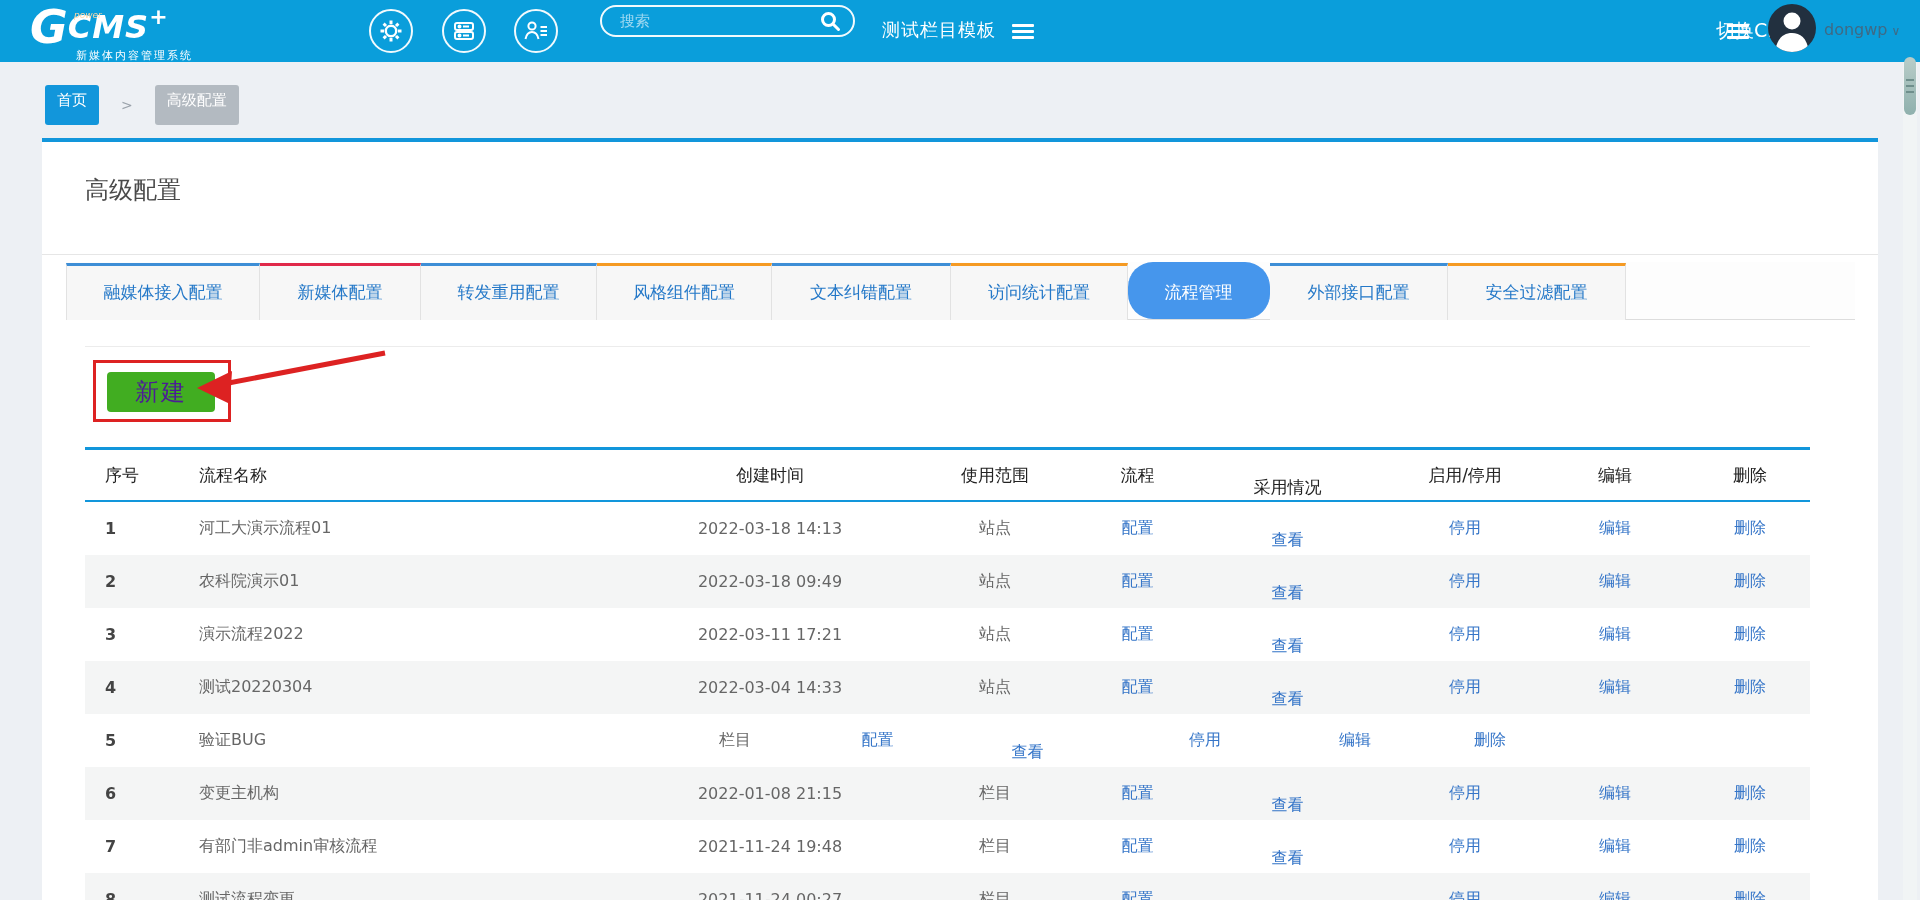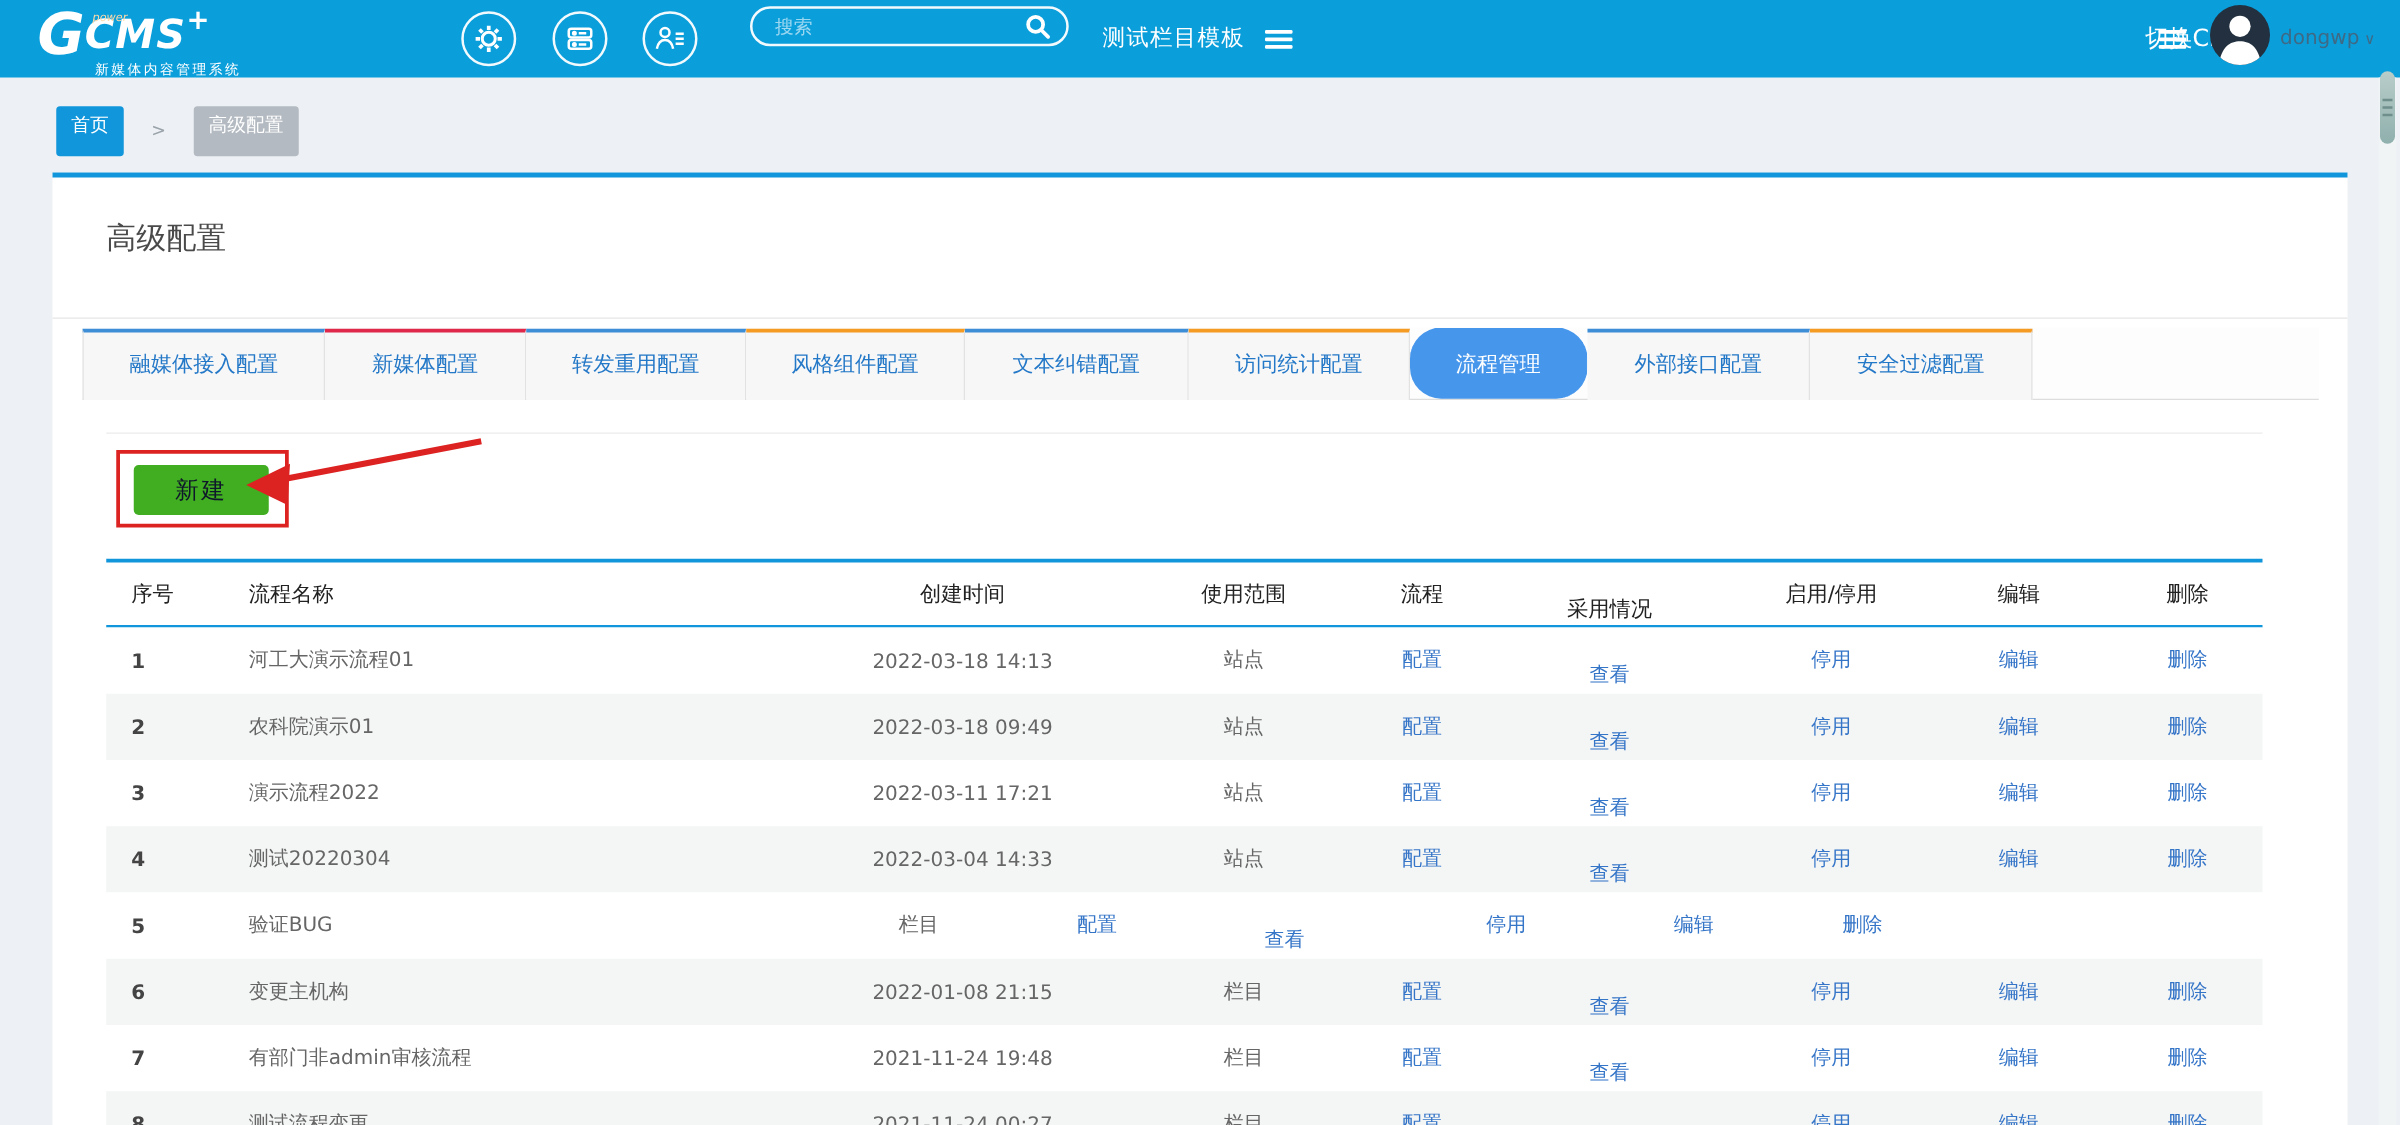--- a/index.html
+++ b/index.html
@@ -42,21 +42,21 @@
   .title-divider { position:absolute; left:0; top:112px; width:1836px; height:1px; background:#e6e6e6; }
 
   
   .tab-bar { position:absolute; left:24px; top:120px; width:1789px; height:58px; border-bottom:1px solid #ddd; background:#fdfdfd; font-size:0; white-space:nowrap; }
   .tab { display:inline-block; height:57px; background:#f7f7f7; border-top:3px solid #3d8ed6; border-right:1px solid #e2e2e2; color:#2478c8; font-size:17px; text-align:center; line-height:53px; cursor:pointer; }
   .tab:first-child { border-left:1px solid #e2e2e2; }
   .tab.active { background:#4696ec; color:#fff; border-top-color:#4696ec; border-right-color:#4696ec; line-height:54px;border-radius:25px; }
   .pane-divider { position:absolute; left:43px; top:204px; width:1725px; height:1px; background:#ececec; }
 
   
-  .btn-new { position:absolute; left:107px; top:372px; width:108px; height:40px; background:#41ad21; color:#0f172a; font-size:19px; border:none; border-radius:4px; cursor:pointer; font-family:Liberation Serif, serif; letter-spacing:2px; }
+  .btn-new { position:absolute; left:107px; top:372px; width:108px; height:40px; background:#41ad21; color:#4c1d95; font-size:24px; border:none; border-radius:4px; cursor:pointer; font-family:Liberation Serif, serif; letter-spacing:2px; }
   .anno-rect { position:absolute; left:93px; top:360px; width:138px; height:62px; border:3px solid #dd2222; pointer-events:none; }
   .anno-arrow { position:absolute; left:90px; top:340px; pointer-events:none; }
 
   
   .flow-table { position:absolute; left:85px; top:447px; width:1725px; font-size:16px; color:#666; }
   .thead { display:flex; height:55px; border-top:3px solid #1296db; border-bottom:2px solid #1296db; color:#222; font-size:17px;text-align:right; }
   .trow { display:flex; height:53px; background:#fff; }
   .trow.alt { background:#f4f5f5; }
   .cell { display:flex; align-items:center; justify-content:center; overflow:hidden; }
   .cell.left { justify-content:flex-start; }

